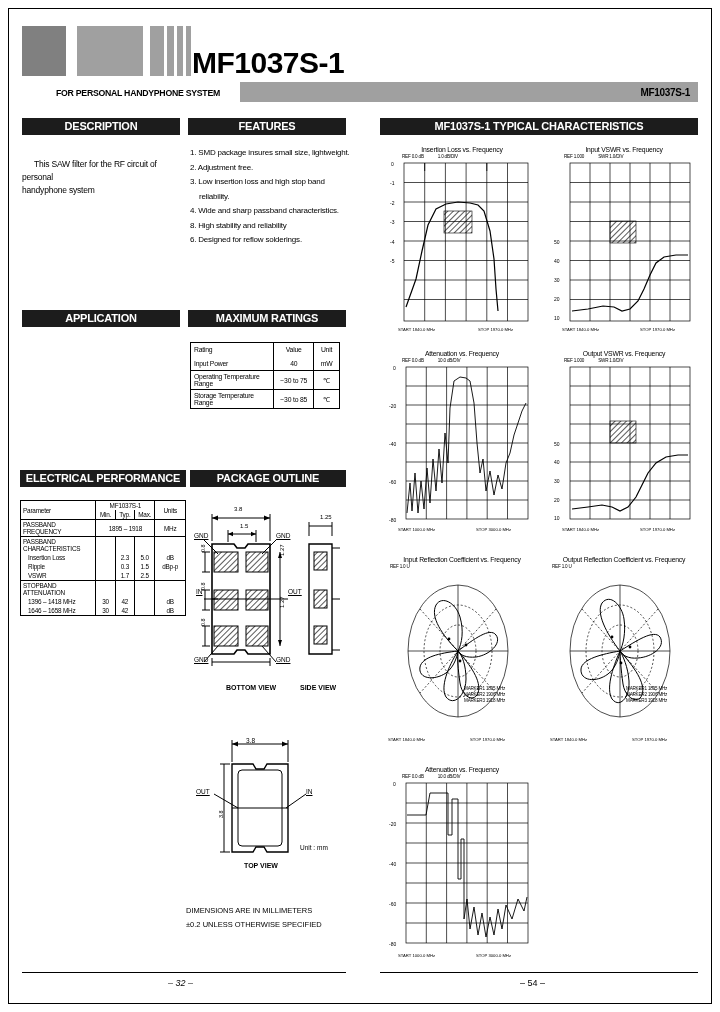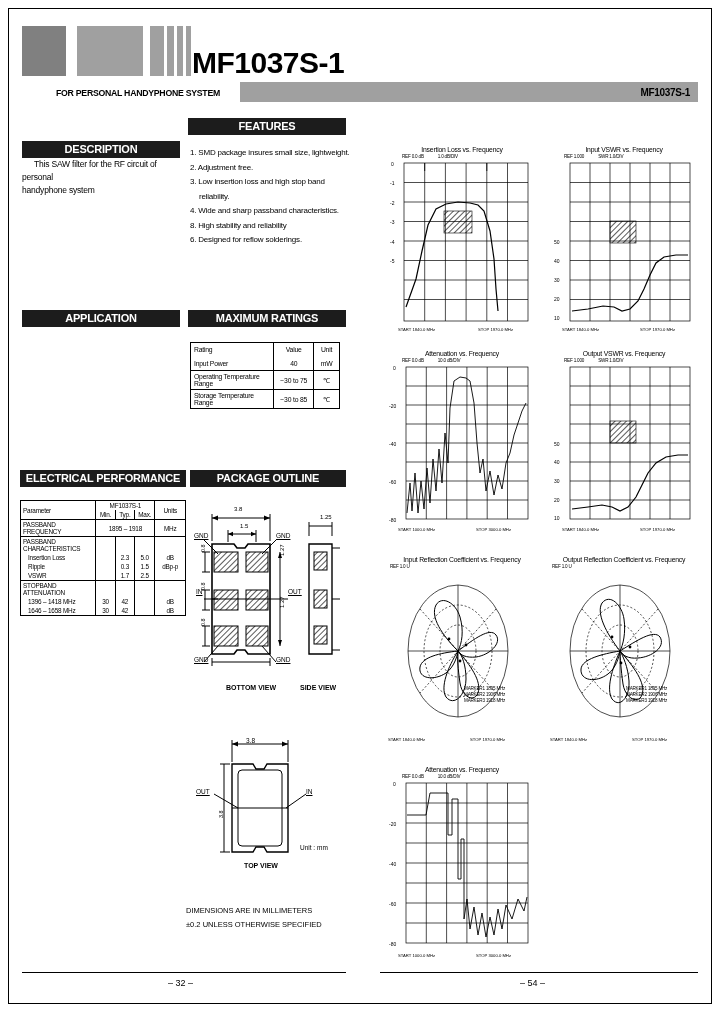--- a/index.html
+++ b/index.html
@@ -121,22 +121,23 @@
     </div>
     <div class="brand-title">MF1037S-1</div>
     <div class="subbar">
       <div class="subbar-text">FOR PERSONAL HANDYPHONE SYSTEM</div>
       <div class="subbar-fill">
         <span class="subbar-right">MF1037S-1</span>
       </div>
     </div>
   </div>
 
-  <div class="sect-head" style="left:22px; top:118px; width:158px;margin-top:23px;">DESCRIPTION</div>
+  <div class="sect-head" style="left:22px; top:118px; width:158px;">DESCRIPTION</div>
   <div class="sect-head" style="left:188px; top:118px; width:158px;">FEATURES</div>
+  <div class="sect-head" style="left:380px; top:118px; width:318px;">MF1037S-1 TYPICAL CHARACTERISTICS</div>
 
   <div class="body-text" style="left:22px; top:146px; width:162px;">
     <div style="text-indent:12px;">This SAW filter for the RF circuit of personal</div>
     <div>handyphone system</div>
   </div>
 
   <div class="feat-list" style="left:190px; top:146px; width:156px;">
     <div>1. SMD package insures small size, lightweight.</div>
     <div>2. Adjustment free.</div>
     <div>3. Low insertion loss and high stop band</div>
@@ -638,15 +639,15 @@
       </g>
       <g font-size="4.2" fill="#000" font-family="Liberation Sans, sans-serif">
         <text x="12" y="178">START 1000.0 MHz</text>
         <text x="90" y="178">STOP 3000.0 MHz</text>
       </g>
     </svg>
   </div>
 
   <div class="foot-rule" style="left:22px; top:972px; width:324px;"></div>
   <div class="foot-rule" style="left:380px; top:972px; width:318px;"></div>
-  <div class="page-num" style="left:168px; top:978px;">– 32 –</div>
+  <div class="page-num" style="left:168px; top:978px;font-style:italic;">– 32 –</div>
   <div class="page-num" style="left:520px; top:978px;">– 54 –</div>
 </div>
 
 </body></html>

